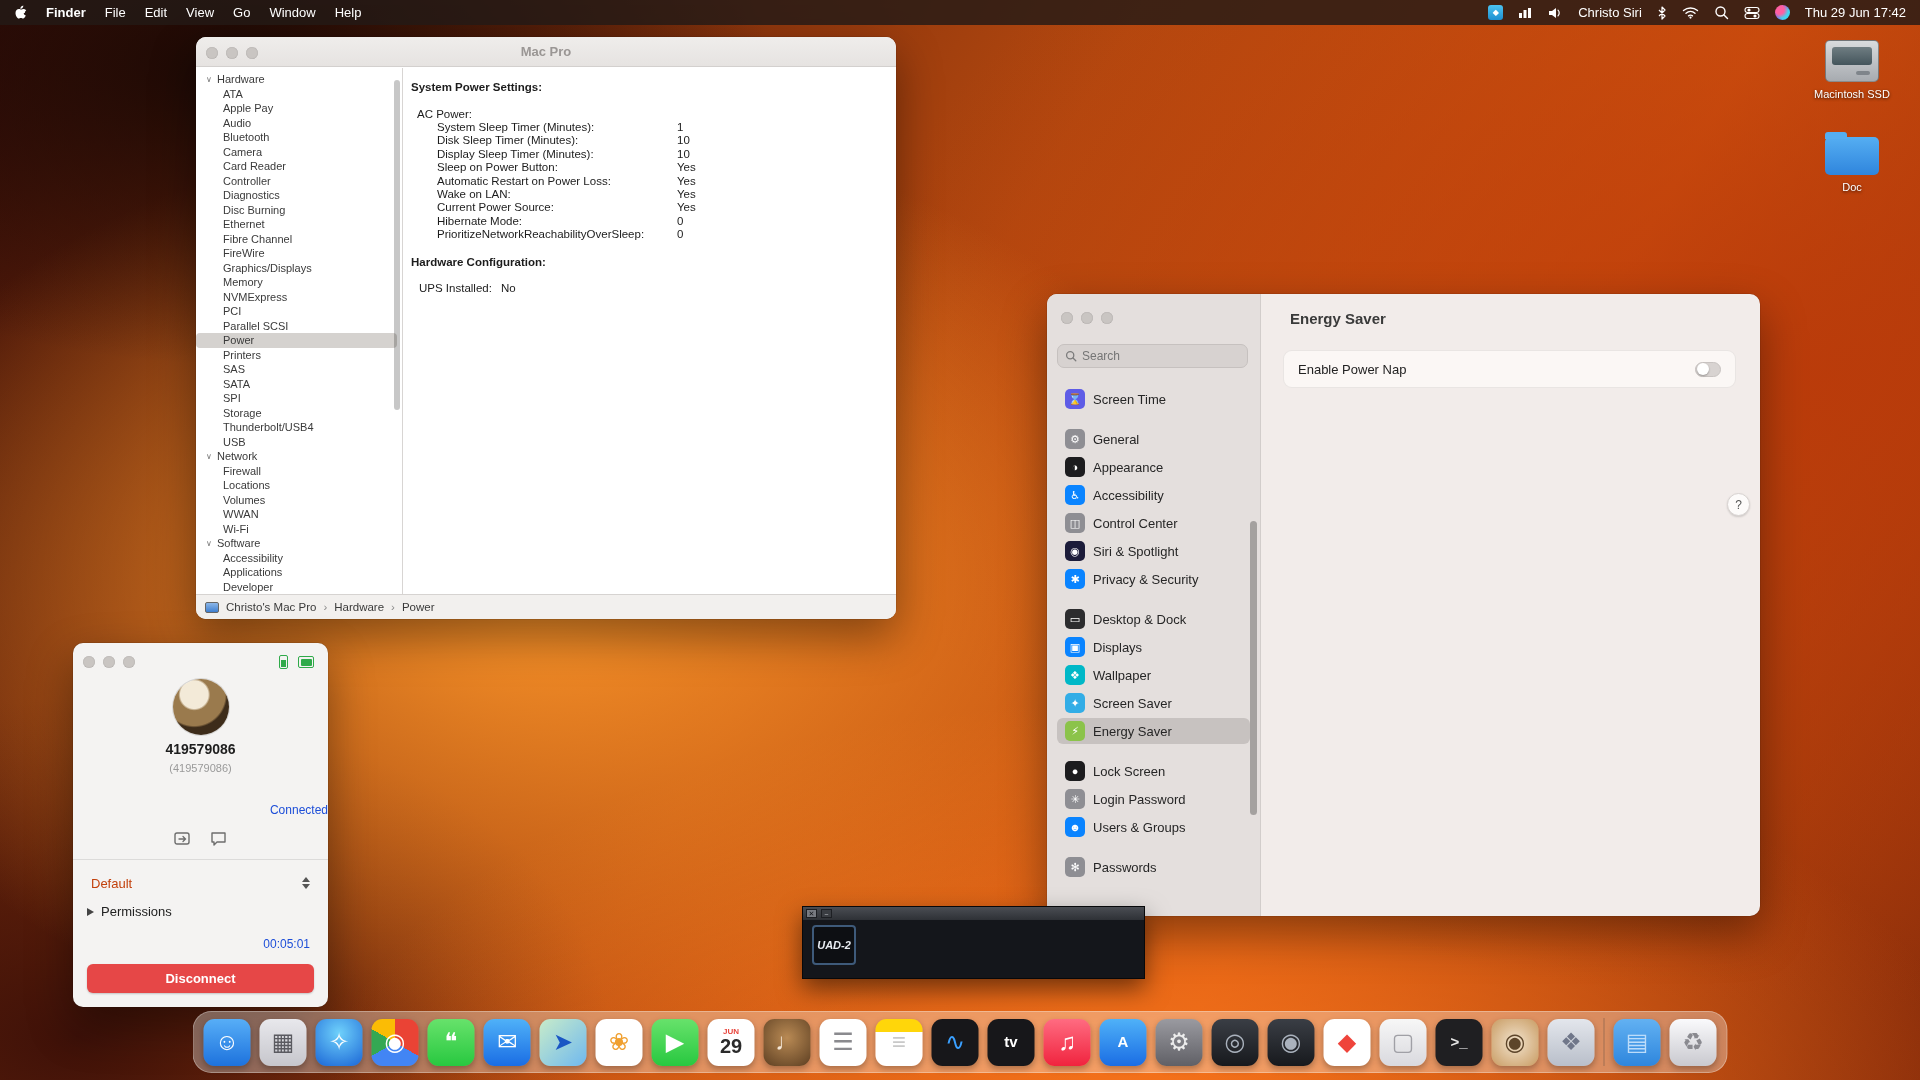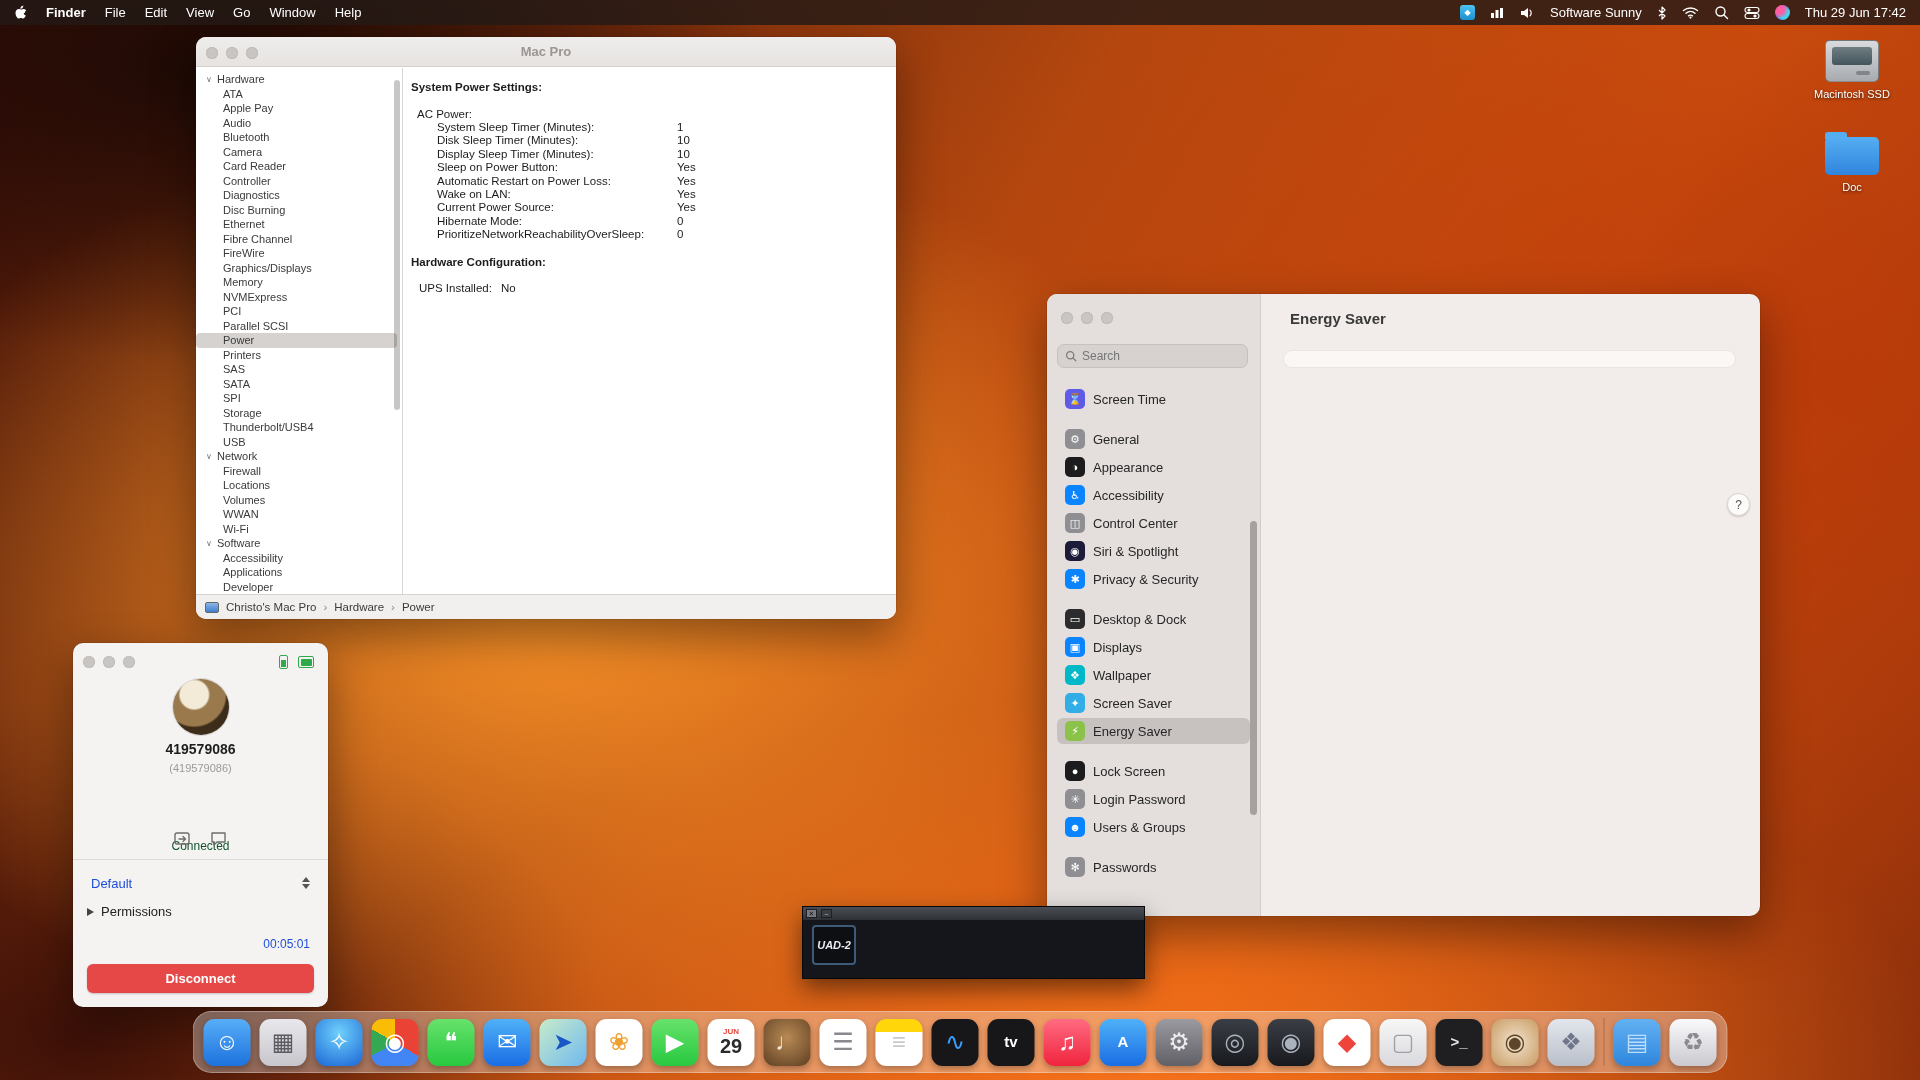--- a/index.html
+++ b/index.html
@@ -107,25 +107,25 @@
   .ad-top-icons{position:absolute;right:14px;top:12px;display:flex;gap:10px;align-items:center;}
   .ad-batt{width:9px;height:14px;border:1.5px solid #2faa4a;border-radius:2px;position:relative;}
   .ad-batt::after{content:"";position:absolute;left:1px;right:1px;bottom:1px;height:7px;background:#2faa4a;}
   .ad-mon{width:16px;height:12px;border:1.5px solid #2faa4a;border-radius:2px;position:relative;}
   .ad-mon::after{content:"";position:absolute;inset:1.5px;background:#2faa4a;border-radius:1px;}
   .ad-avatar{position:absolute;left:50%;top:36px;transform:translateX(-50%);width:56px;height:56px;border-radius:50%;
     background:radial-gradient(circle at 38% 28%,#f3ead8 0 26%,#9a7a4d 30% 58%,#3d2c1a 62%);
     box-shadow:0 0 0 1px rgba(0,0,0,.12);}
   .ad-id{position:absolute;top:98px;left:0;right:0;text-align:center;font-size:14px;font-weight:700;color:#1d1d1d;}
   .ad-alias{position:absolute;top:119px;left:0;right:0;text-align:center;font-size:11px;color:#9a9a9a;}
-  .ad-status{position:absolute;top:160px;left:0;right:0;text-align:center;font-size:12px;color:#14532d;margin-top:36px;}
+  .ad-status{position:absolute;top:160px;left:0;right:0;text-align:right;font-size:12px;color:#1d4ed8;}
   .ad-tools{position:absolute;top:188px;left:0;right:0;display:flex;justify-content:center;gap:18px;color:#6d6d6d;}
   .ad-sep{position:absolute;top:216px;left:0;right:0;height:1px;background:#dcdbda;}
   .ad-select{position:absolute;top:226px;left:10px;right:10px;height:28px;display:flex;align-items:center;
-    justify-content:space-between;padding:0 8px;font-size:13px;color:#1d4ed8;}
+    justify-content:space-between;padding:0 8px;font-size:13px;color:#c2410c;}
   .stepper{display:flex;flex-direction:column;gap:2px;align-items:center;}
   .tri-up{width:0;height:0;border-bottom:5px solid #555;border-left:4px solid transparent;border-right:4px solid transparent;}
   .tri-dn{width:0;height:0;border-top:5px solid #555;border-left:4px solid transparent;border-right:4px solid transparent;}
   .ad-perm{position:absolute;top:261px;left:14px;font-size:13px;color:#222;display:flex;gap:7px;align-items:center;}
   .tri-r{width:0;height:0;border-left:7px solid #444;border-top:4.5px solid transparent;border-bottom:4.5px solid transparent;}
   .ad-timer{position:absolute;top:294px;right:18px;font-size:12px;color:#1d4ed8;}
   .ad-btn{position:absolute;left:14px;right:14px;top:321px;height:29px;background:#e64747;border-radius:6px;color:#fff;
     font-size:13px;font-weight:700;display:flex;align-items:center;justify-content:center;box-shadow:0 1px 2px rgba(0,0,0,.2);}
 
   
@@ -194,21 +194,21 @@
             <rect x="5.5" y="3" width="3" height="8" fill="#fff"></rect>
             <rect x="10" y="1" width="3" height="10" fill="#fff"></rect>
           </svg>
       </span>
       <span class="mb-ic">
         <svg width="16" height="14" viewBox="0 0 16 14">
             <path d="M2 5v4h3l4 3V2L5 5H2z" fill="#fff"></path>
             <path d="M11 4.2c1.6 1.6 1.6 4 0 5.6" stroke="#fff" fill="none" stroke-width="1.2" stroke-linecap="round"></path>
           </svg>
       </span>
-      <span>Software Sunny</span>
+      <span>Christo Siri</span>
       <span class="mb-ic">
         <svg width="10" height="14" viewBox="0 0 10 14">
             <path d="M2 4l6 6-3 3V1l3 3-6 6" stroke="#fff" fill="none" stroke-width="1.2" stroke-linejoin="round"></path>
           </svg>
       </span>
       <span class="mb-ic">
         <svg width="17" height="13" viewBox="0 0 17 13">
             <path d="M1.5 4.5a11 11 0 0 1 14 0M4 7.2a7 7 0 0 1 9 0M6.5 9.8a3.6 3.6 0 0 1 4 0" stroke="#fff" stroke-width="1.4" fill="none" stroke-linecap="round"></path>
             <circle cx="8.5" cy="11.6" r="1.1" fill="#fff"></circle>
           </svg>
@@ -609,20 +609,24 @@
             <span class="ss-label">Passwords</span>
           </div>
         </nav>
       <div class="ss-scroll"></div>
     </aside>
     <div class="ss-main">
       <h1 class="ss-title">Energy Saver</h1>
       <div class="cards">
 
           <section class="card">
+            <div class="card-row">
+              <span class="card-label">Enable Power Nap</span>
+              <span class="toggle"></span>
+            </div>
           </section>
 
 
         </div>
       <div class="help-btn">?</div>
     </div>
   </section>
 
   <section class="win-ad">
     <div class="traffic" style="top:13px;">

